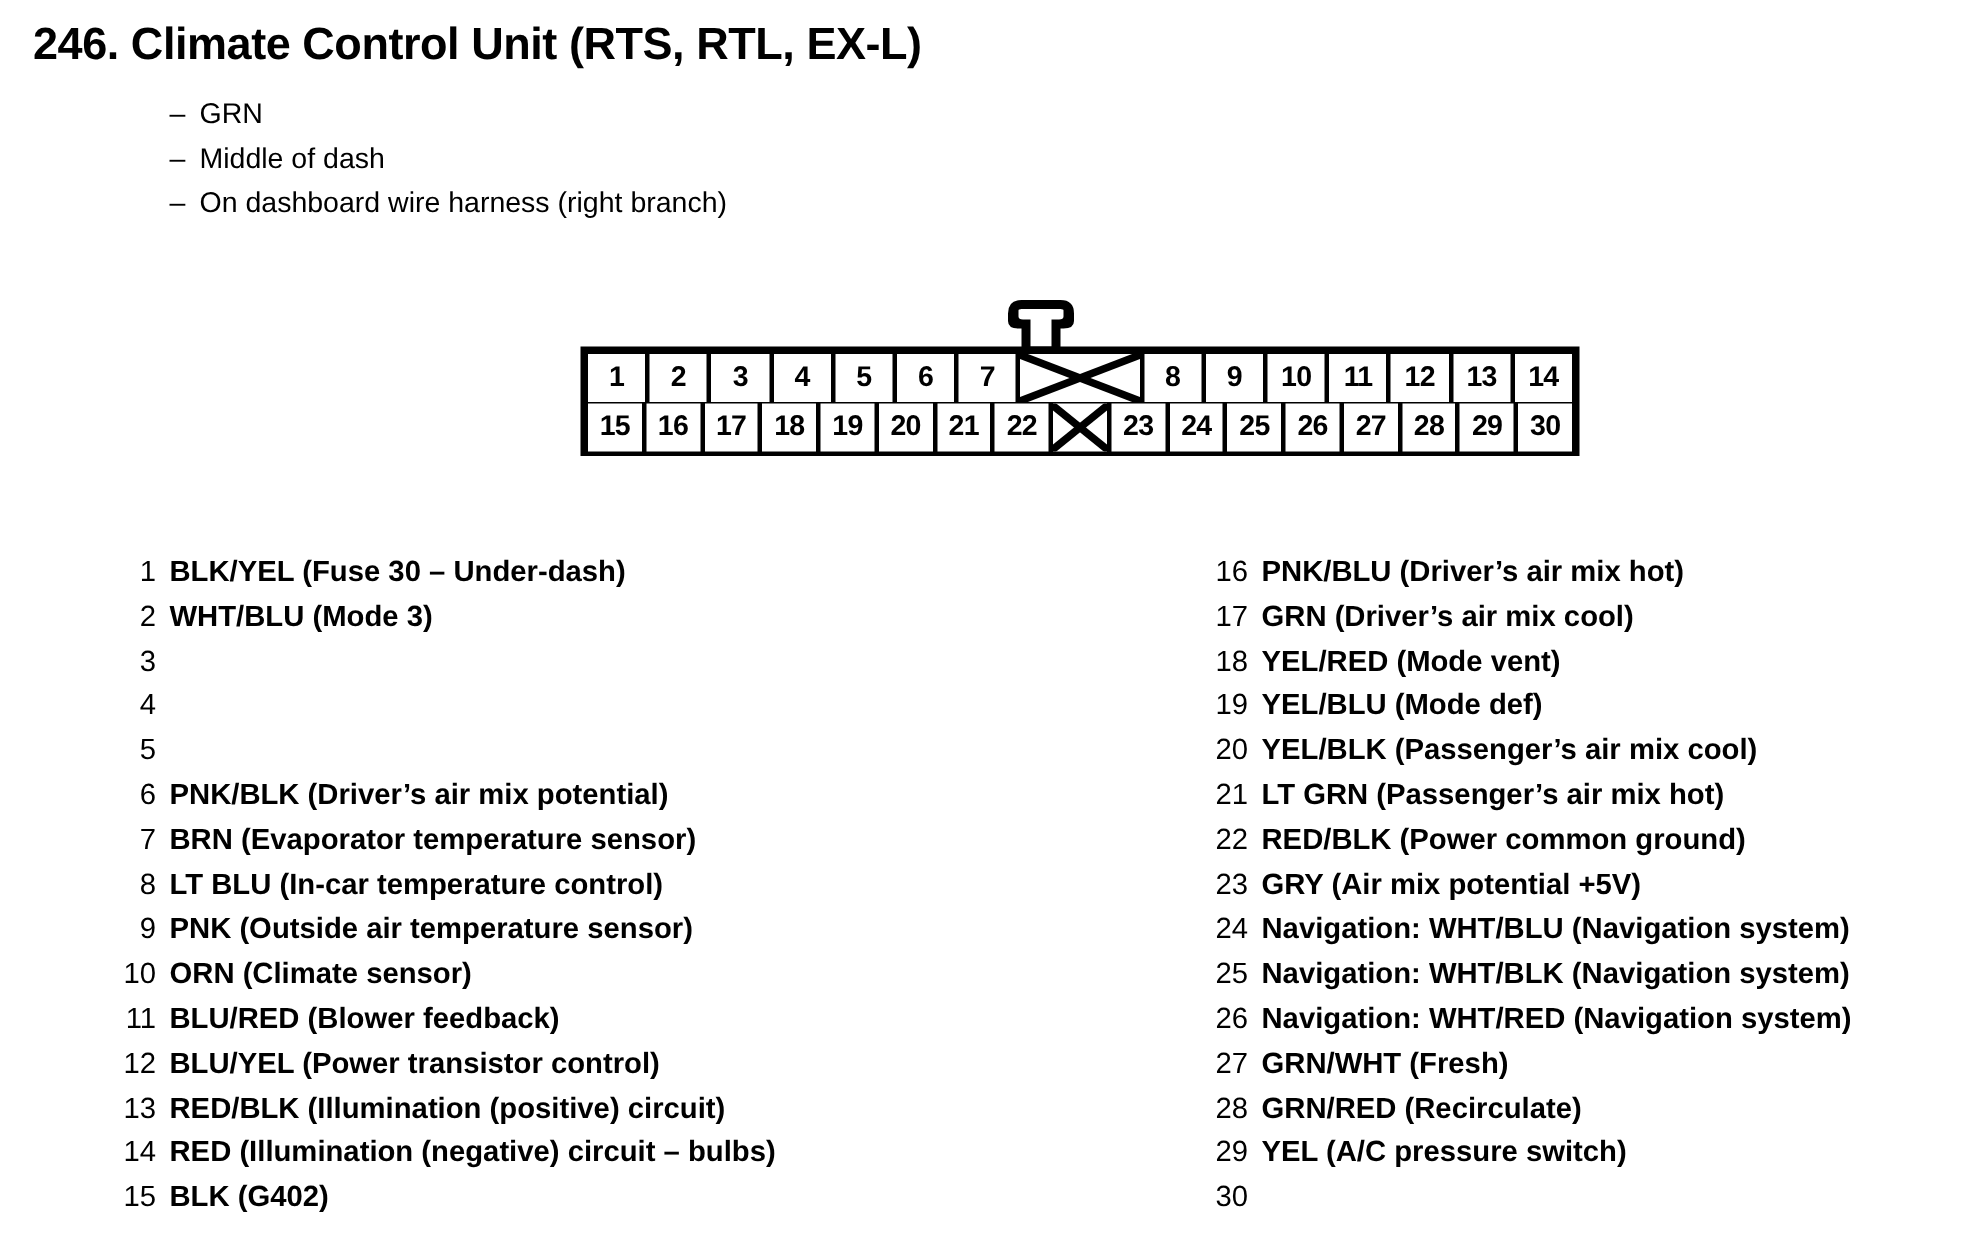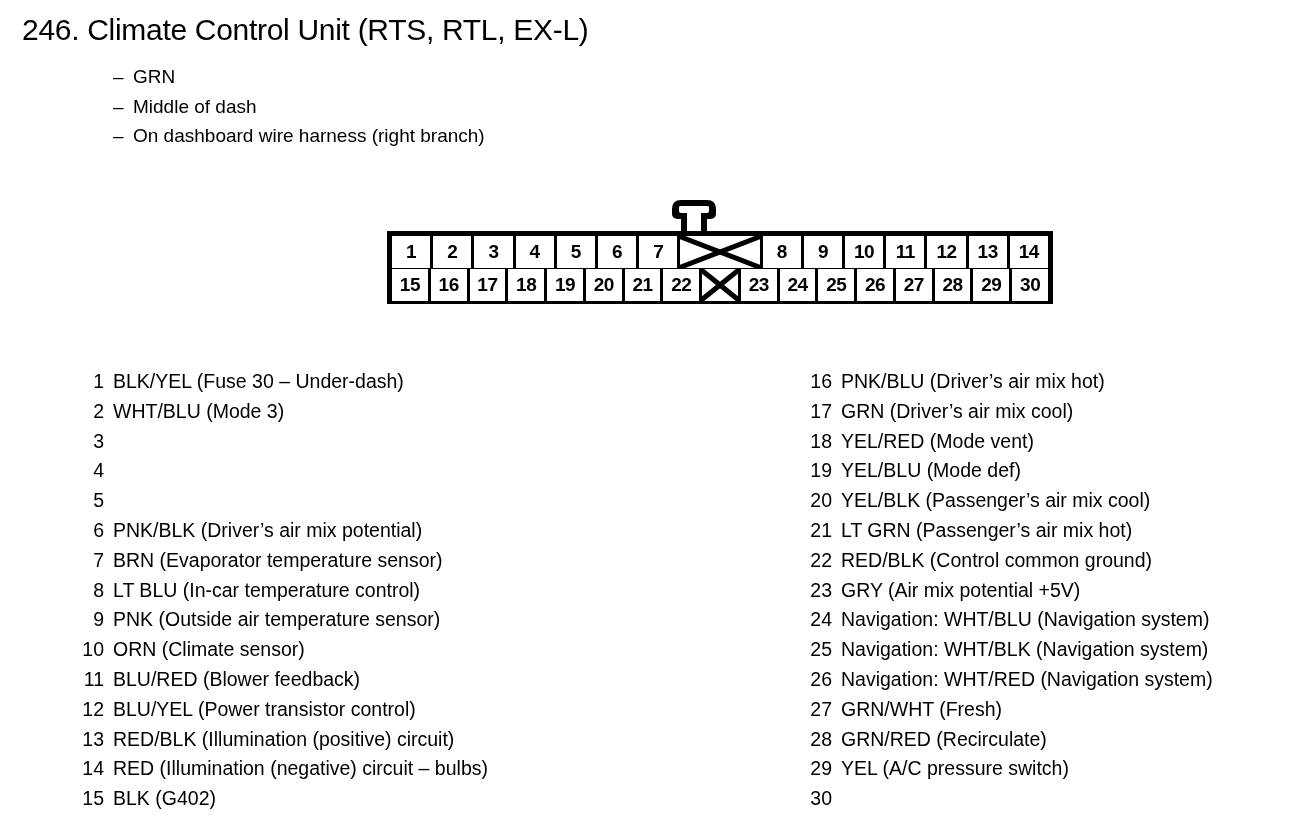--- a/index.html
+++ b/index.html
@@ -15,21 +15,21 @@
     color: #000000;
     overflow: hidden;
   }
 
   
   #page-title {
     position: absolute;
     left: 22px;
     top: 12px;
     font-size: 30px;
-    font-weight: normal;
+    font-weight: bold;
     letter-spacing: -0.3px;
     white-space: nowrap;
     line-height: 36px;
   }
   #subtitle-list {
     position: absolute;
     left: 113px;
     top: 62px;
     width: 700px;
   }
@@ -125,21 +125,21 @@
     align-items: baseline;
     font-size: 19.5px;
     line-height: 29.8px;
     white-space: nowrap;
   }
   .pin-num {
     flex: 0 0 26px;
     text-align: right;
     margin-right: 9px;
   }
-  .pin-desc { flex: 0 0 auto; }
+  .pin-desc { flex: 0 0 auto; font-weight: bold; }
 </style>
 </head>
 <body>
 
 <div id="page-title">246.  Climate Control Unit (RTS, RTL, EX-L)</div>
 
 <div id="subtitle-list">
     <div class="subtitle-row">
       <span class="subtitle-dash">–</span>
       <span>GRN</span>
@@ -306,21 +306,21 @@
     <div class="pin-line">
       <span class="pin-num">20</span>
       <span class="pin-desc">YEL/BLK (Passenger’s air mix cool)</span>
     </div>
     <div class="pin-line">
       <span class="pin-num">21</span>
       <span class="pin-desc">LT GRN (Passenger’s air mix hot)</span>
     </div>
     <div class="pin-line">
       <span class="pin-num">22</span>
-      <span class="pin-desc">RED/BLK (Control common ground)</span>
+      <span class="pin-desc">RED/BLK (Power common ground)</span>
     </div>
     <div class="pin-line">
       <span class="pin-num">23</span>
       <span class="pin-desc">GRY (Air mix potential +5V)</span>
     </div>
     <div class="pin-line">
       <span class="pin-num">24</span>
       <span class="pin-desc">Navigation: WHT/BLU (Navigation system)</span>
     </div>
     <div class="pin-line">

